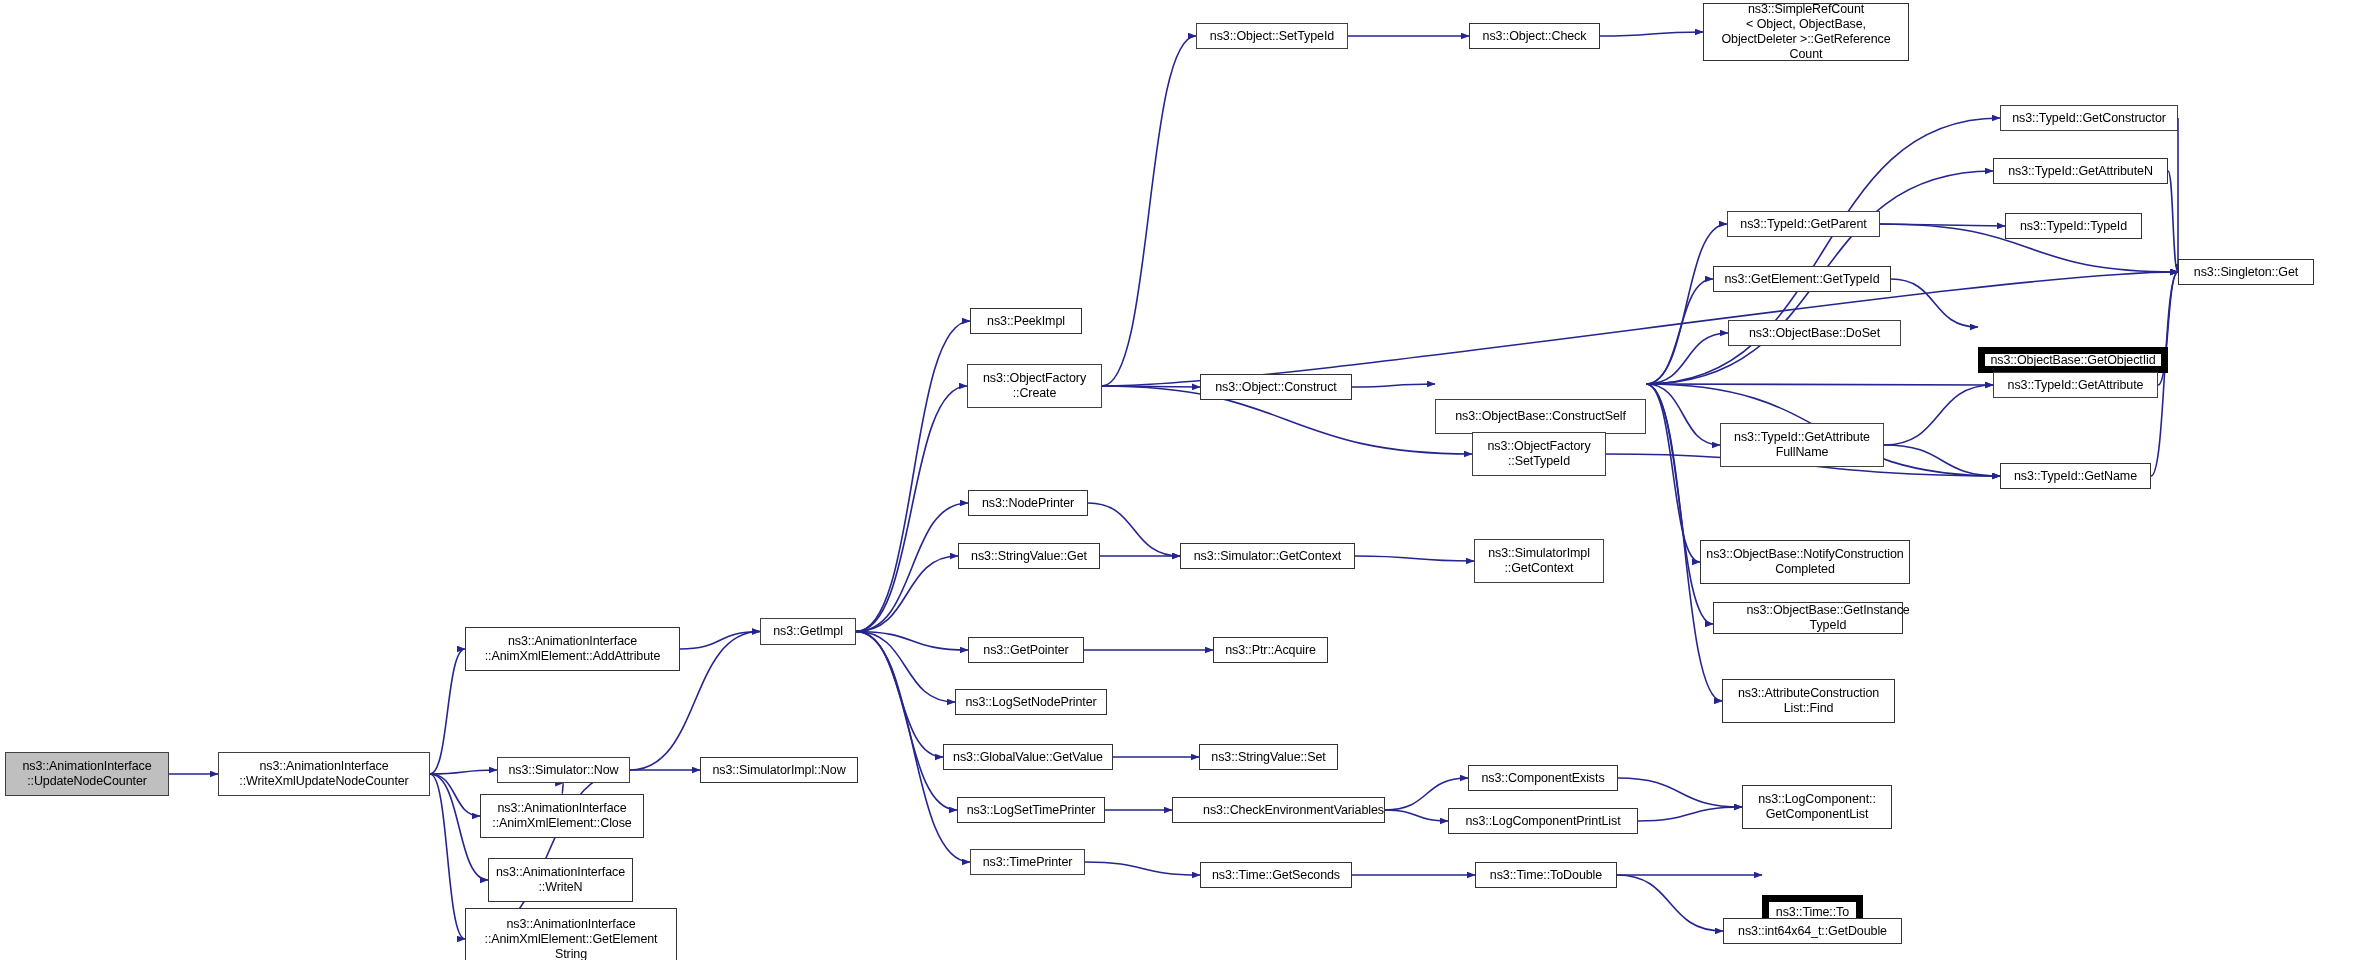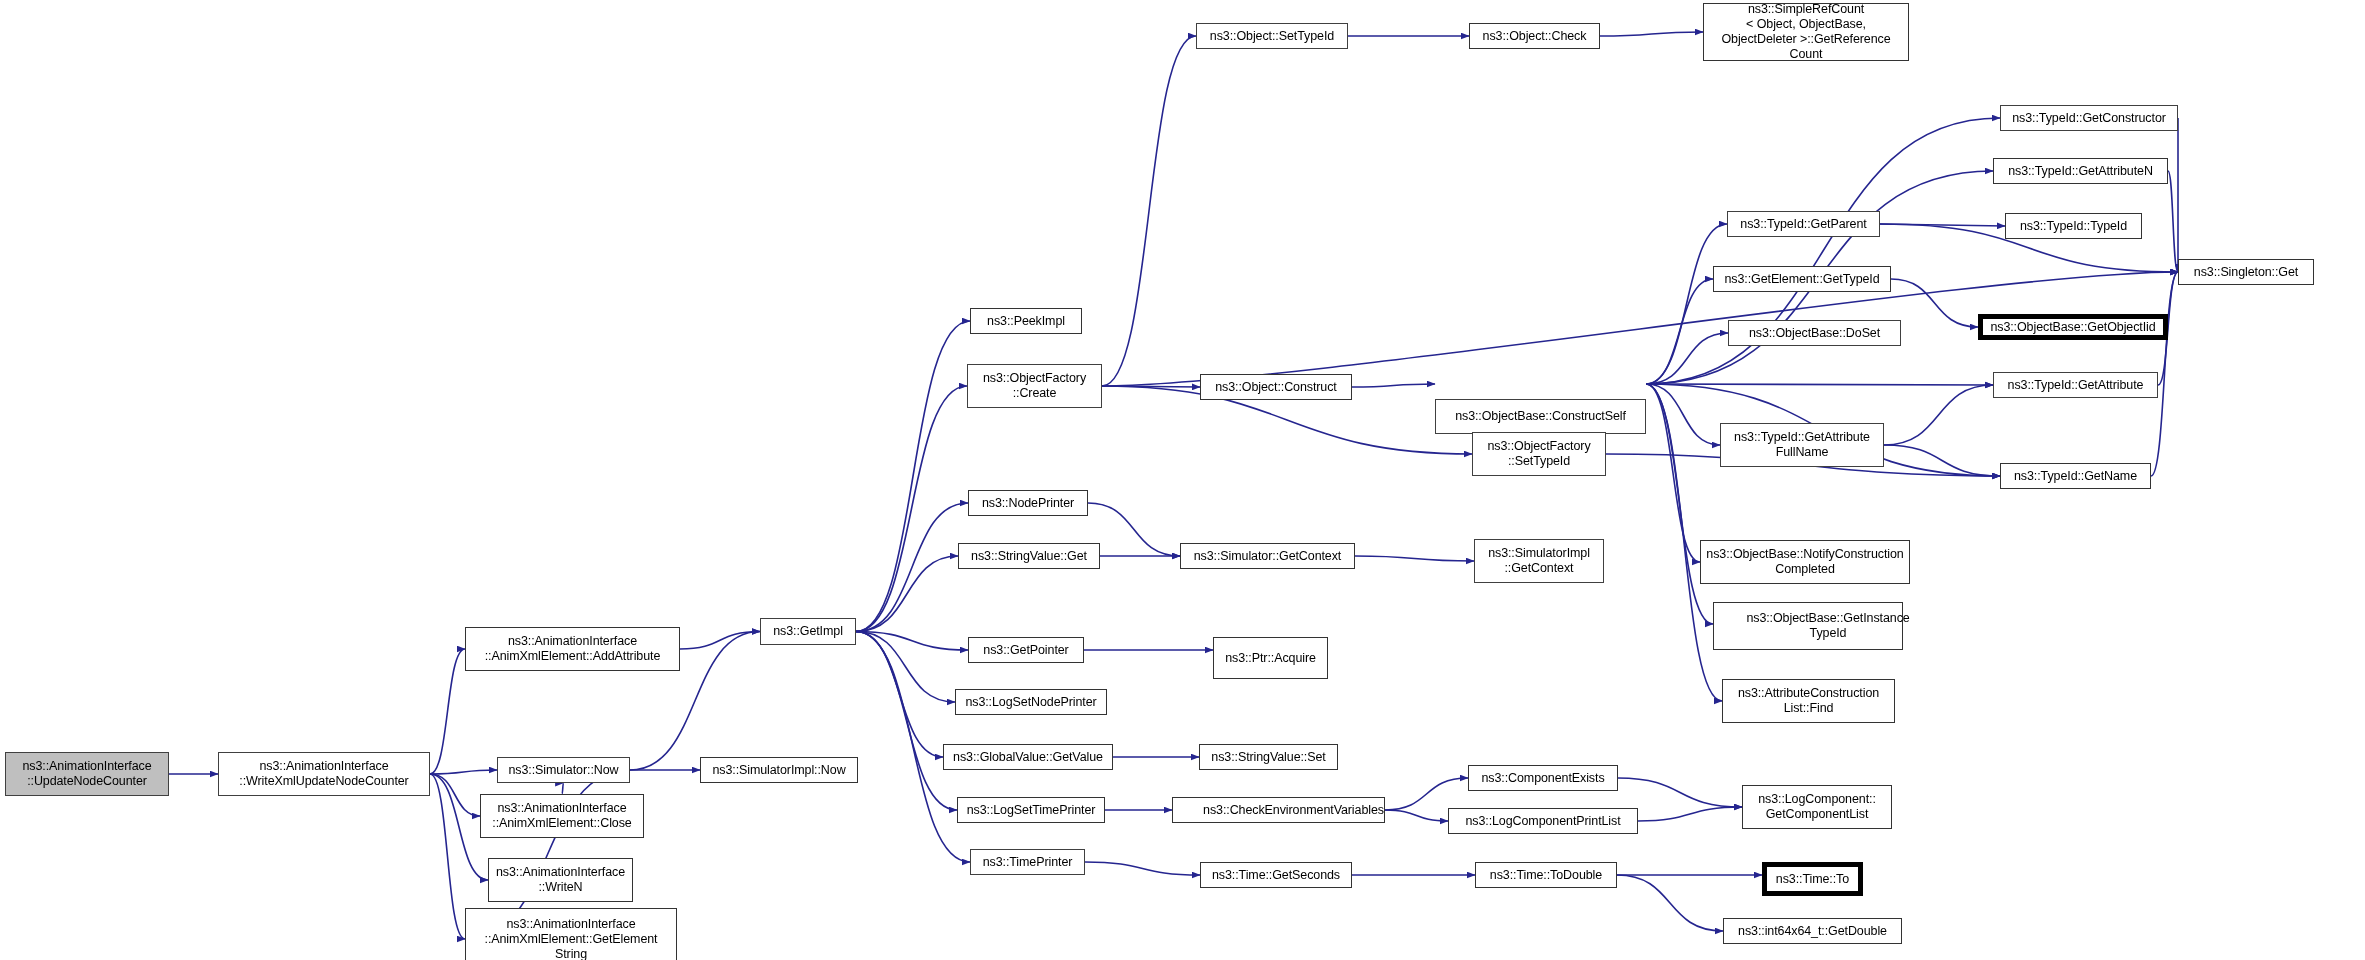--- a/index.html
+++ b/index.html
@@ -30,21 +30,22 @@
     justify-content:center;
     white-space:pre-line;
     letter-spacing:-0.1px;
     z-index:5;
   }
   .node.root{
     background:#bfbfbf;
     border:1px solid #404040;
   }
   .node.red{
-    border:5px solid #000000;
+    border:7px solid #000000;
+    margin-top:33px;
   }
   .node.thick{
     border:1px solid #404040;
   }
 </style>
 </head>
 <body>
 
 <div id="canvas">
   <svg id="edges" xmlns="http://www.w3.org/2000/svg">
@@ -151,21 +152,21 @@
 &lt; Object, ObjectBase,
 ObjectDeleter &gt;::GetReference
 Count</div>
       <div class="node" style="left: 1200px; top: 374px; width: 152px; height: 26px;">ns3::Object::Construct</div>
       <div class="node thick" style="left: 1435px; top: 371px; width: 211px; height: 35px; margin-top: 28px;">ns3::ObjectBase::ConstructSelf</div>
       <div class="node thick" style="left: 1472px; top: 432px; width: 134px; height: 44px;">ns3::ObjectFactory
 ::SetTypeId</div>
       <div class="node thick" style="left: 1474px; top: 539px; width: 130px; height: 44px;">ns3::SimulatorImpl
 ::GetContext</div>
       <div class="node" style="left: 1180px; top: 543px; width: 175px; height: 26px;">ns3::Simulator::GetContext</div>
-      <div class="node" style="left: 1213px; top: 637px; width: 115px; height: 42px;">ns3::Ptr::Acquire</div>
+      <div class="node" style="left: 1213px; top: 637px; width: 115px; height: 26px;">ns3::Ptr::Acquire</div>
       <div class="node" style="left: 1199px; top: 744px; width: 139px; height: 26px;">ns3::StringValue::Set</div>
       <div class="node" style="left: 1172px; top: 797px; width: 213px; height: 26px; padding-left: 30px;">ns3::CheckEnvironmentVariables</div>
       <div class="node" style="left: 1200px; top: 862px; width: 152px; height: 26px;">ns3::Time::GetSeconds</div>
       <div class="node" style="left: 1468px; top: 765px; width: 150px; height: 26px;">ns3::ComponentExists</div>
       <div class="node" style="left: 1448px; top: 808px; width: 190px; height: 26px;">ns3::LogComponentPrintList</div>
       <div class="node" style="left: 1475px; top: 862px; width: 142px; height: 26px;">ns3::Time::ToDouble</div>
       <div class="node" style="left: 1742px; top: 785px; width: 150px; height: 44px;">ns3::LogComponent::
 GetComponentList</div>
       <div class="node red" style="left: 1762px; top: 862px; width: 101px; height: 34px;">ns3::Time::To</div>
       <div class="node" style="left: 1723px; top: 918px; width: 179px; height: 26px;">ns3::int64x64_t::GetDouble</div>
@@ -176,18 +177,18 @@
       <div class="node" style="left: 1713px; top: 266px; width: 178px; height: 26px;">ns3::GetElement::GetTypeId</div>
       <div class="node thick" style="left: 1728px; top: 320px; width: 173px; height: 26px;">ns3::ObjectBase::DoSet</div>
       <div class="node red" style="left: 1978px; top: 314px; width: 190px; height: 26px;">ns3::ObjectBase::GetObjectIid</div>
       <div class="node thick" style="left: 1993px; top: 372px; width: 165px; height: 26px;">ns3::TypeId::GetAttribute</div>
       <div class="node thick" style="left: 1720px; top: 423px; width: 164px; height: 44px;">ns3::TypeId::GetAttribute
 FullName</div>
       <div class="node" style="left: 2000px; top: 463px; width: 151px; height: 26px;">ns3::TypeId::GetName</div>
       <div class="node" style="left: 2178px; top: 259px; width: 136px; height: 26px;">ns3::Singleton::Get</div>
       <div class="node" style="left: 1700px; top: 540px; width: 210px; height: 44px;">ns3::ObjectBase::NotifyConstruction
 Completed</div>
-      <div class="node" style="left: 1713px; top: 602px; width: 190px; height: 48px; padding-left: 40px;">ns3::ObjectBase::GetInstance
+      <div class="node" style="left: 1713px; top: 602px; width: 190px; height: 32px; padding-left: 40px;">ns3::ObjectBase::GetInstance
 TypeId</div>
       <div class="node" style="left: 1722px; top: 679px; width: 173px; height: 44px;">ns3::AttributeConstruction
 List::Find</div>
     </div>
 </div>
 
 </body></html>

